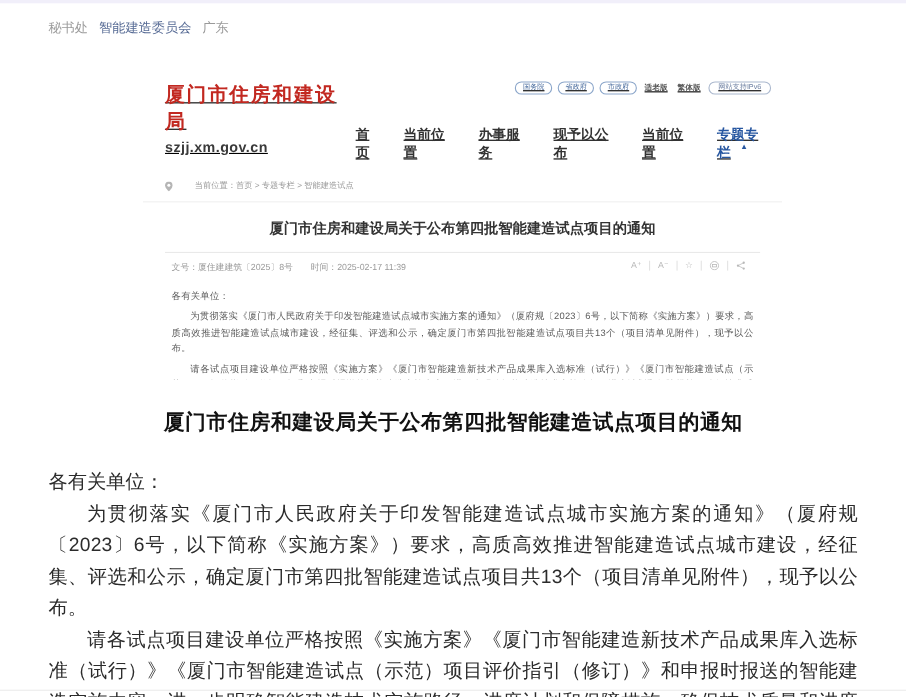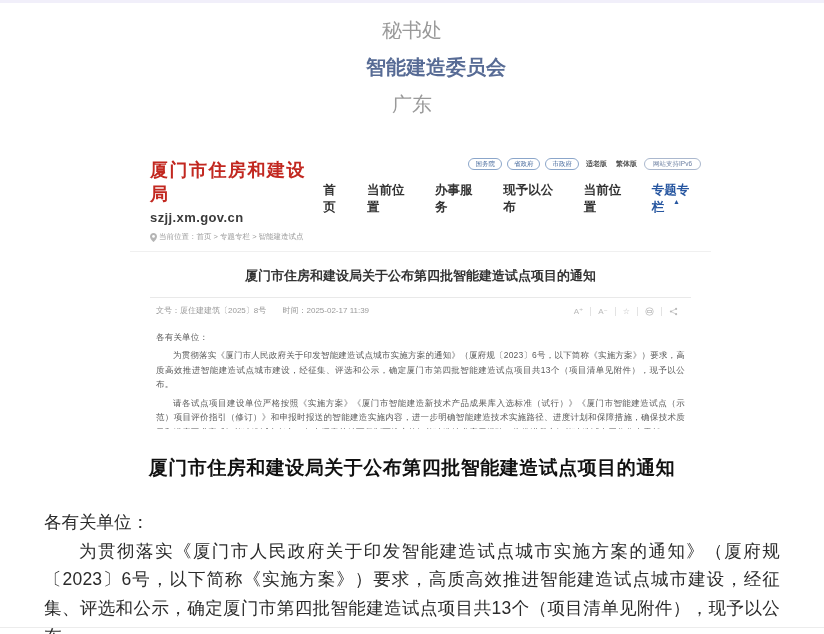--- a/index.html
+++ b/index.html
@@ -4,49 +4,49 @@
 <style>
   * { margin: 0; padding: 0; box-sizing: border-box; }
   html, body { width: 824px; height: 634px; overflow: hidden; background: #ffffff;
     font-family: "Liberation Sans", "DejaVu Sans", sans-serif; }
   .top-strip { height: 3px; width: 100%; background: #f1effa; }
   .article { padding: 0 44px; position: relative; }
 
   
   .article-title { margin-top: 27px; font-size: 22px; line-height: 31px;
     font-weight: 700; color: #1a1a1a; letter-spacing: .5px; }
-  .byline { margin-top: 14px; font-size: 20px; color: #9a9a9a; display: flex;
-    align-items: center; gap: 10px; flex-direction: column; }
-  .byline .account { color: #576b95; font-weight: 700; cursor: pointer; margin-left: 48px; }
+  .byline { margin-top: 14px; font-size: 12px; color: #9a9a9a; display: flex;
+    align-items: center; gap: 10px; }
+  .byline .account { color: #576b95; font-weight: 400; cursor: pointer; }
 
   
   .site-shot { margin: 24px 0 0 86px; width: 581px; height: 287px; background: #fff;
     position: relative; overflow: hidden; filter: saturate(.95); cursor: pointer; }
-  .site-header { display: flex; justify-content: space-between; padding: 16px 10px 0 20px; }
+  .site-header { display: flex; justify-content: space-between; padding: 16px 10px 0 20px; text-decoration: underline; }
   .logo-name { font-family: "Liberation Serif", "DejaVu Serif", serif; font-weight: 700;
     font-size: 18px; color: #c8261e; letter-spacing: 1.5px; }
   .logo-url { margin-top: 4px; font-size: 13px; font-weight: 700; color: #3a3a3a; letter-spacing: .4px; }
   .site-right { display: flex; flex-direction: column; align-items: flex-end; }
   .quick-row { display: flex; align-items: center; gap: 5px; }
   .pill { font-size: 6.5px; color: #44699f; border: 1px solid #8aa6cc; border-radius: 8px;
     padding: 1px 6px; line-height: 8px; cursor: pointer; }
   .qtext { font-size: 7px; color: #555; font-weight: 700; margin: 0 2px; cursor: pointer; }
   .pill.oval { border-radius: 9px; padding: 1px 8px; color: #6b7fa3; border-color: #aab8cf; }
-  .site-nav { margin-top: 12px; display: flex; gap: 19px; font-size: 12.5px; font-weight: 700;
+  .site-nav { margin-top: 28px; display: flex; gap: 19px; font-size: 12.5px; font-weight: 700;
     color: #333; position: relative; padding-bottom: 12px; }
   .site-nav .nav-item { cursor: pointer; position: relative; }
   .site-nav .nav-item.active { color: #2456a4; }
   .nav-caret { position: absolute; top: 16px; left: 50%; transform: translateX(-50%);
     font-size: 7px; color: #2456a4; }
   .crumb { margin: 4px 0 0 20px; font-size: 7.5px; color: #9a9a9a; display: flex;
-    align-items: center; gap: 2px; }
+    align-items: center; gap: 20px; }
   .card { margin-top: 9px; border-top: 1px solid #f0f0f0; background: #fff; }
   .card-title { margin-top: 15px; text-align: center; font-size: 13px; font-weight: 700; color: #333; }
   .card-divider { margin: 12px 20px 0; border-bottom: 1px solid #e9e9e9; }
-  .card-meta { display: flex; justify-content: space-between; align-items: flex-end;
+  .card-meta { display: flex; justify-content: space-between; align-items: flex-start;
     padding: 7px 26px 0; font-size: 8px; color: #9a9a9a; }
   .meta-left span { margin-right: 14px; }
   .tools { display: flex; align-items: center; color: #b9b9b9; }
   .tool { padding: 0 7px; border-right: 1px solid #e3e3e3; font-size: 8px; line-height: 9px;
     cursor: pointer; display: flex; align-items: center; }
   .tool:last-child { border-right: none; }
   .card-body { padding: 14px 26px 0; font-size: 8.5px; line-height: 1.7; color: #5a5a5a;
     text-align: justify; letter-spacing: .2px; }
   .card-body p.ind { text-indent: 2em; margin-top: 4px; }
 

